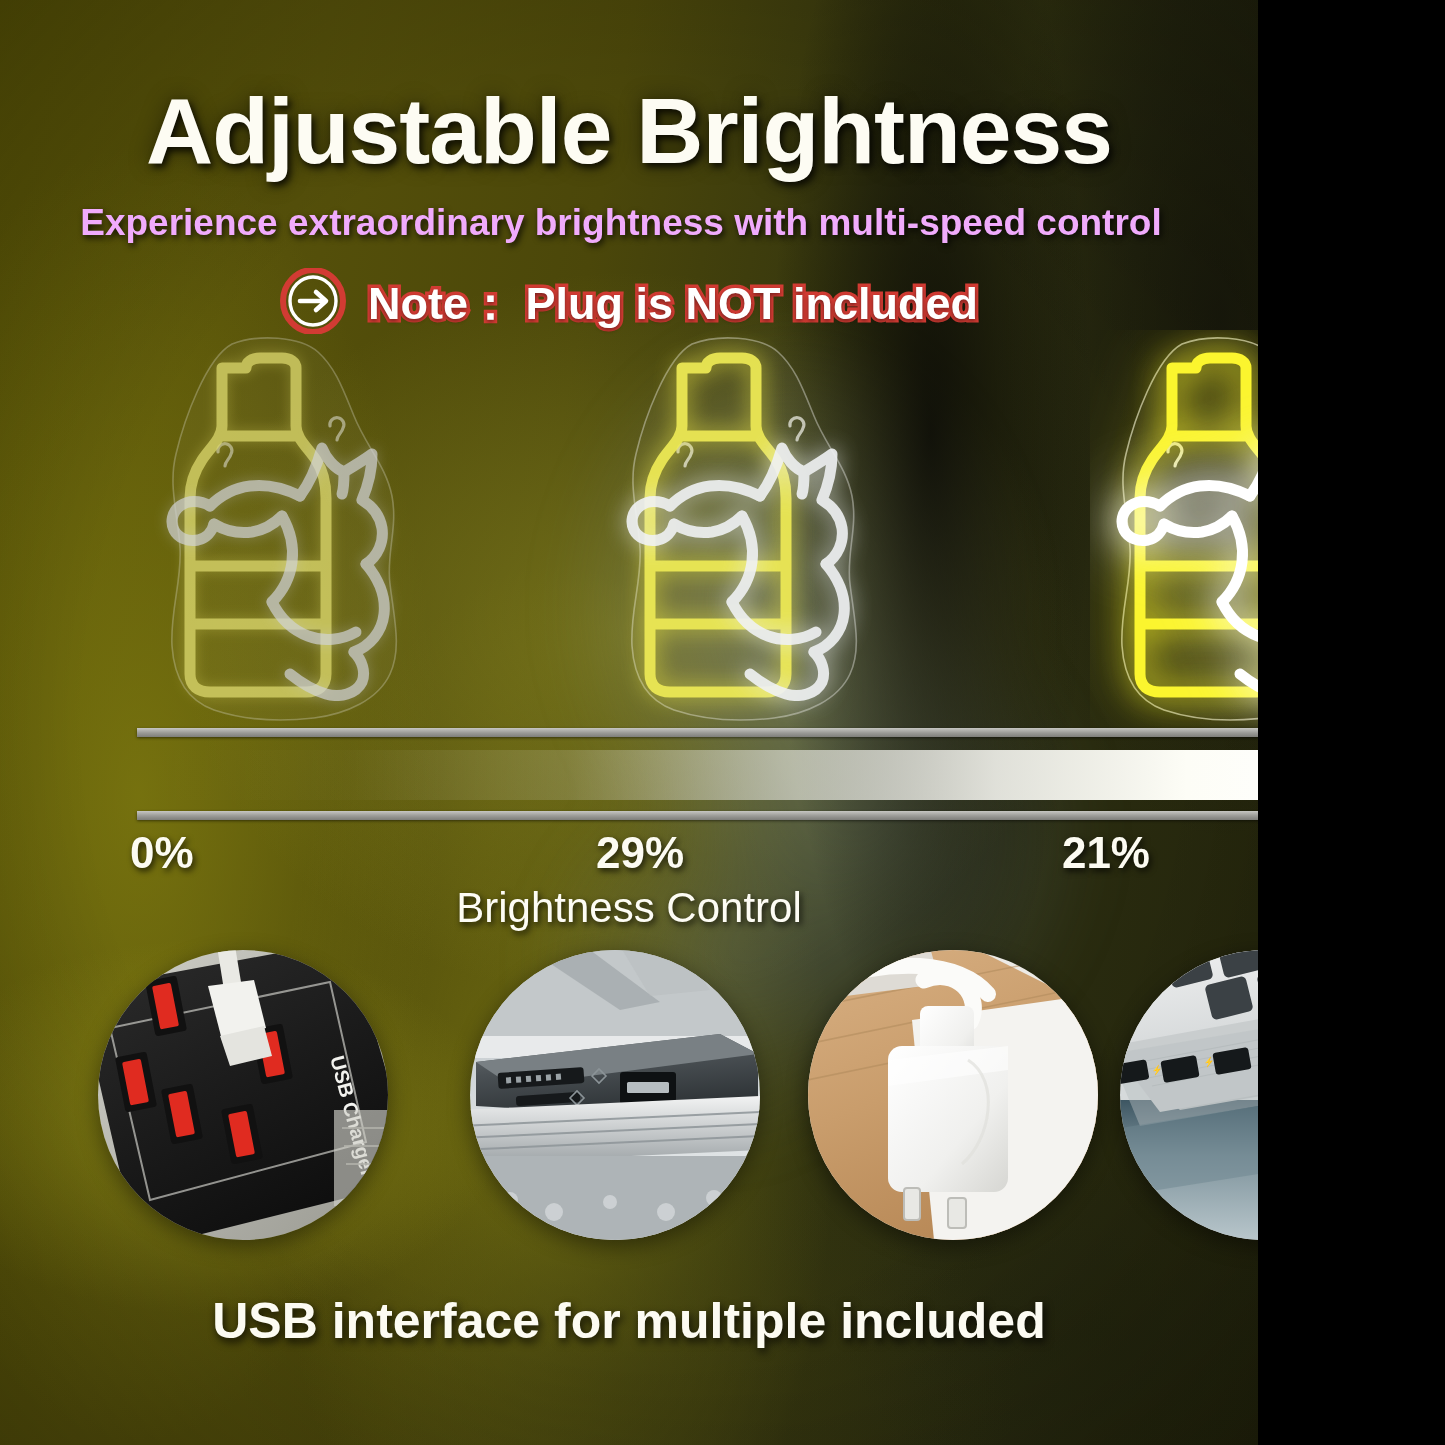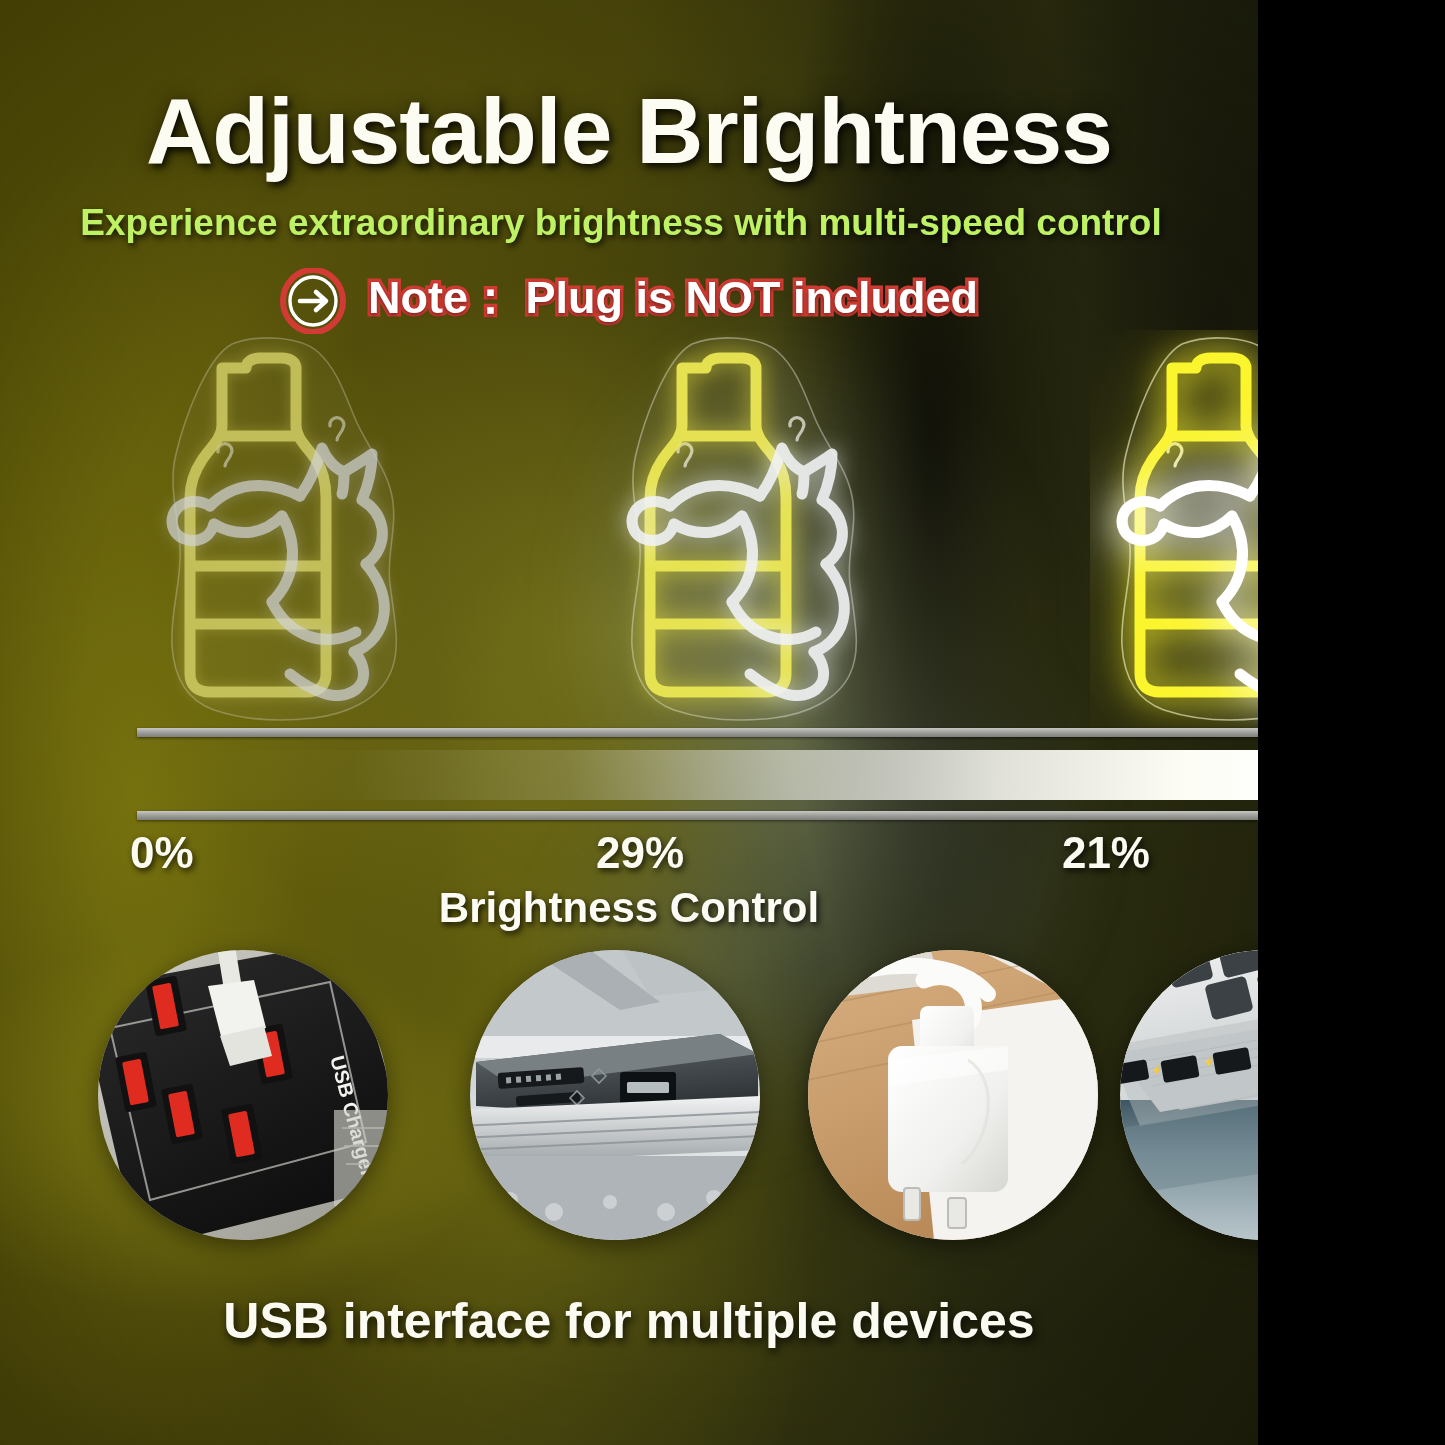--- a/index.html
+++ b/index.html
@@ -56,29 +56,29 @@
     letter-spacing: -1px;
     color: #fdfcf3;
     text-shadow: 3px 4px 7px rgba(0,0,0,.78), 0 0 22px rgba(0,0,0,.45);
     white-space: nowrap;
   }
   .subtitle {
     position: absolute; left: 0; right: 16px; top: 202px;
     text-align: center;
     font-size: 37px;
     font-weight: 700;
-    color: #bef264;
+    color: #f0abfc;
     text-shadow: 2px 3px 6px rgba(0,0,0,.8);
     white-space: nowrap;
   }
 
   
   .note-row {
     position: absolute; left: 0; right: 0; top: 268px;
-    display: flex; align-items: flex-start; justify-content: center;
+    display: flex; align-items: flex-end; justify-content: center;
     gap: 22px;
   }
   .arrow-badge { width: 66px; height: 66px; flex: 0 0 auto; }
   .note-text {
     font-size: 45px;
     font-weight: 700;
     color: #ffffff;
     letter-spacing: 0px;
     white-space: nowrap;
     -webkit-text-stroke: 7px #d23b33;
@@ -142,21 +142,21 @@
     text-shadow: 2px 3px 6px rgba(0,0,0,.75);
     white-space: nowrap;
   }
   .tick.t0   { left: 0; }
   .tick.t50  { left: 50%; transform: translateX(-50%); }
   .tick.t100 { right: 0; }
 
   .brightness-label {
     position: absolute; left: 0; right: 0; top: 884px;
     text-align: center;
-    font-size: 42px; font-weight: 700; color: #fdfcf4;
+    font-size: 42px; font-weight: 400; color: #fdfcf4;
     text-shadow: 2px 3px 6px rgba(0,0,0,.8);
     white-space: nowrap;
   }
 
   
   .photos { position: absolute; left: 0; top: 950px; width: 1445px; height: 290px; }
   .circle {
     position: absolute; top: 0;
     width: 290px; height: 290px;
     border-radius: 50%;
@@ -494,15 +494,15 @@
           <text transform="translate(32,124) rotate(-10)">⚡</text>
           <text transform="translate(84,116) rotate(-10)">⚡</text>
           <text transform="translate(198,100) rotate(-10)">ᛩ</text>
           <text transform="translate(238,96) rotate(-10)">⌒</text>
         </g>
         <path d="M0 178 L290 132 L290 200 L0 246 Z" fill="#6d858f" opacity=".5"></path>
       </svg>
     </div>
   </div>
 
-  <div class="footer">USB interface for multiple devices</div>
+  <div class="footer">USB interface for multiple included</div>
 
 </div>
 
 </body></html>

